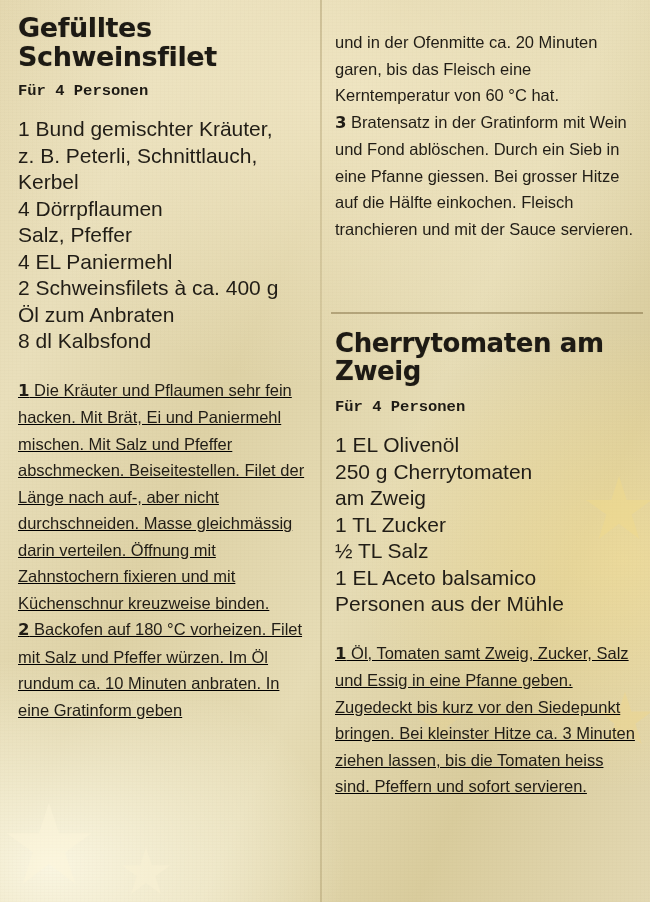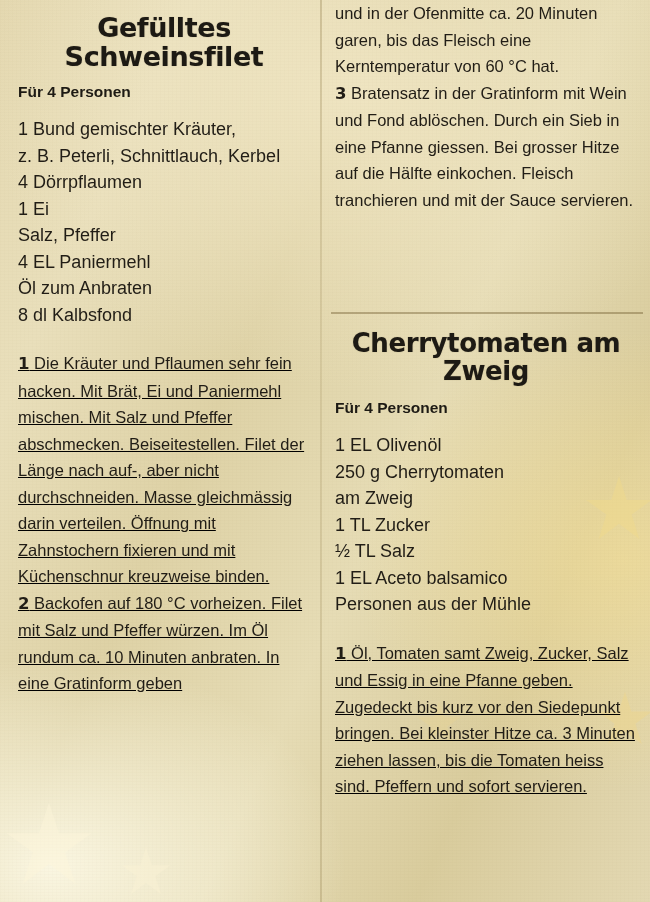--- a/index.html
+++ b/index.html
@@ -61,48 +61,47 @@
     background: rgba(120,100,55,.45);
   }
 
   
   .col {
     position: absolute;
     top: 0;
     box-sizing: border-box;
   }
   #col-left  { left: 10px;  width: 308px; padding: 14px 8px 0 8px; }
-  #col-right { left: 331px; width: 312px; padding: 0 6px 0 4px; }
+  #col-right { left: 331px; width: 312px; padding: 29px 6px 0 4px; }
 
   h1.recipe-title {
     margin: 0 0 12px 0;
     font-family: "DejaVu Sans", sans-serif;
     font-weight: 700;
     font-size: 27px;
     line-height: 1.06;
     letter-spacing: -0.4px;
     color: #1d1a14;
     text-shadow: 0 0 1px rgba(60,50,25,.35);
-    text-align: center;
   }
   h2.serves {
     margin: 0 0 16px 0;
-    font-family: Liberation Sans, sans-serif;
+    font-family: Liberation Mono, monospace;
     font-weight: 700;
     font-size: 15.5px;
     line-height: 1.1;
     color: #1d1a14;
   }
   ul.ingredients {
     list-style: none;
     margin: 0 0 22px 0;
     padding: 0;
   }
   ul.ingredients li {
-    font-size: 18px;
+    font-size: 21px;
     line-height: 26.5px;
     color: #211d16;
     white-space: pre-wrap;
   }
   p.step {
     margin: 0;
     font-size: 16.5px;
     line-height: 26.5px;
     color: #211d16;
   }
@@ -147,23 +146,23 @@
   <div class="col" id="col-left">
 
     <h1 class="recipe-title">Gefülltes Schweinsfilet</h1>
 
     <h2 class="serves">Für 4 Personen</h2>
 
     <ul class="ingredients">
       <li>1 Bund gemischter Kräuter,</li>
       <li>z. B. Peterli, Schnittlauch, Kerbel</li>
       <li>4 Dörrpflaumen</li>
-      <li>1 Ei</li>
       <li>Salz, Pfeffer</li>
       <li>4 EL Paniermehl</li>
+      <li>2 Schweinsfilets à ca. 400 g</li>
       <li>Öl zum Anbraten</li>
       <li>8 dl Kalbsfond</li>
     </ul>
 
     <div class="body-block">
       <p class="step"><span class="num">1</span><span> Die Kräuter und Pflaumen sehr fein hacken. Mit Brät, Ei und Paniermehl mischen. Mit Salz und Pfeffer abschmecken. Beiseitestellen. Filet der Länge nach auf-, aber nicht durchschneiden. Masse gleichmässig darin verteilen. Öffnung mit Zahnstochern fixieren und mit Küchenschnur kreuzweise binden.</span></p>
       <p class="step"><span class="num">2</span><span> Backofen auf 180 °C vorheizen. Filet mit Salz und Pfeffer würzen. Im Öl rundum ca. 10 Minuten anbraten. In eine Gratinform geben</span></p>
     </div>
   </div>
 

